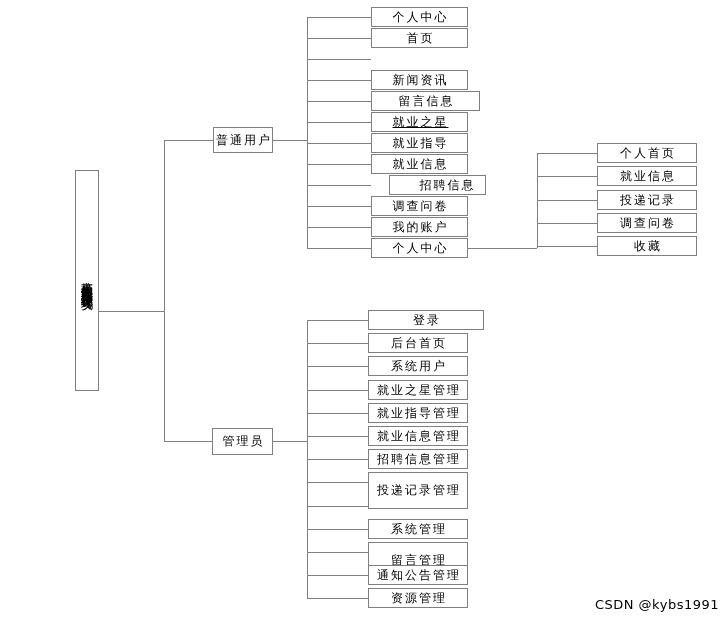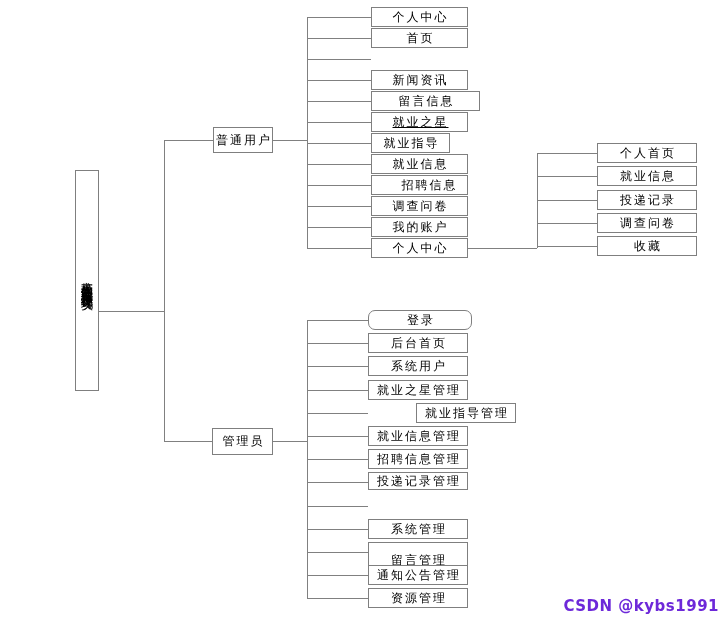--- a/index.html
+++ b/index.html
@@ -37,24 +37,23 @@
     letter-spacing: 1px;
     text-indent: 0;
     line-height: 22px;
     font-size: 12px;
     padding: 2px 0;
   }
   .watermark {
     position: absolute;
     right: 6px;
     top: 597px;
-    font-size: 15px;
-    color: #6d28d9;
+    font-size: 13px;
+    color: #000000;
     letter-spacing: 0.5px;
-    font-weight: bold;
   }
 </style>
 </head>
 <body>
 
 <div class="canvas">
 
   <svg class="wires" viewBox="0 0 725 623" shape-rendering="crispEdges" stroke="#808080" stroke-width="1" fill="none">
 
     <path d="M99 311.5 H164"></path>
@@ -105,41 +104,41 @@
   <div class="node root" style="left:75px; top:170px; width:24px; height:221px;">高校大学生就业管理信息系统设计与实现</div>
 
   <div class="node" style="left:213px; top:127px; width:60px; height:26px;">普通用户</div>
   <div class="node" style="left:212px; top:428px; width:61px; height:27px;">管理员</div>
 
   <div class="node" style="left:371px; top:7px;   width:97px; height:20px;">个人中心</div>
   <div class="node" style="left:371px; top:28px;  width:97px; height:20px;">首页</div>
   <div class="node" style="left:371px; top:70px;  width:97px; height:20px;">新闻资讯</div>
   <div class="node" style="left:371px; top:91px;  width:109px; height:20px;">留言信息</div>
   <div class="node" style="left:371px; top:112px; width:97px; height:20px;text-decoration:underline;">就业之星</div>
-  <div class="node" style="left:371px; top:133px; width:79px; height:20px;">就业指导</div>
+  <div class="node" style="left:371px; top:133px; width:97px; height:20px;">就业指导</div>
   <div class="node" style="left:371px; top:154px; width:97px; height:20px;">就业信息</div>
-  <div class="node" style="left:371px; top:175px; width:97px; height:20px;padding-left:18px;">招聘信息</div>
+  <div class="node" style="left:389px; top:175px; width:97px; height:20px;padding-left:18px;">招聘信息</div>
   <div class="node" style="left:371px; top:196px; width:97px; height:20px;">调查问卷</div>
   <div class="node" style="left:371px; top:217px; width:97px; height:20px;">我的账户</div>
   <div class="node" style="left:371px; top:238px; width:97px; height:20px;text-align:right;">个人中心</div>
 
   <div class="node" style="left:597px; top:143px; width:100px; height:20px;">个人首页</div>
   <div class="node" style="left:597px; top:166px; width:100px; height:20px;">就业信息</div>
   <div class="node" style="left:597px; top:190px; width:100px; height:20px;">投递记录</div>
   <div class="node" style="left:597px; top:213px; width:100px; height:20px;">调查问卷</div>
   <div class="node" style="left:597px; top:236px; width:100px; height:20px;">收藏</div>
 
-  <div class="node" style="left:368px; top:310px; width:104px; height:20px;border-radius:7px;">登录</div>
+  <div class="node" style="left:368px; top:310px; width:116px; height:20px;">登录</div>
   <div class="node" style="left:368px; top:333px; width:100px; height:20px;">后台首页</div>
   <div class="node" style="left:368px; top:356px; width:100px; height:20px;">系统用户</div>
   <div class="node" style="left:368px; top:380px; width:100px; height:20px;">就业之星管理</div>
-  <div class="node" style="left:368px; top:403px; width:100px; height:20px;margin-left:48px;">就业指导管理</div>
+  <div class="node" style="left:368px; top:403px; width:100px; height:20px;">就业指导管理</div>
   <div class="node" style="left:368px; top:426px; width:100px; height:20px;">就业信息管理</div>
   <div class="node" style="left:368px; top:449px; width:100px; height:20px;">招聘信息管理</div>
-  <div class="node" style="left:368px; top:472px; width:100px; height:18px;">投递记录管理</div>
+  <div class="node" style="left:368px; top:472px; width:100px; height:37px;">投递记录管理</div>
   <div class="node" style="left:368px; top:519px; width:100px; height:20px;">系统管理</div>
   <div class="node" style="left:368px; top:542px; width:100px; height:36px;">留言管理</div>
   <div class="node" style="left:368px; top:565px; width:100px; height:20px;">通知公告管理</div>
   <div class="node" style="left:368px; top:588px; width:100px; height:20px;">资源管理</div>
 
   <div class="watermark">CSDN @kybs1991</div>
 
 </div>
 
 </body></html>

